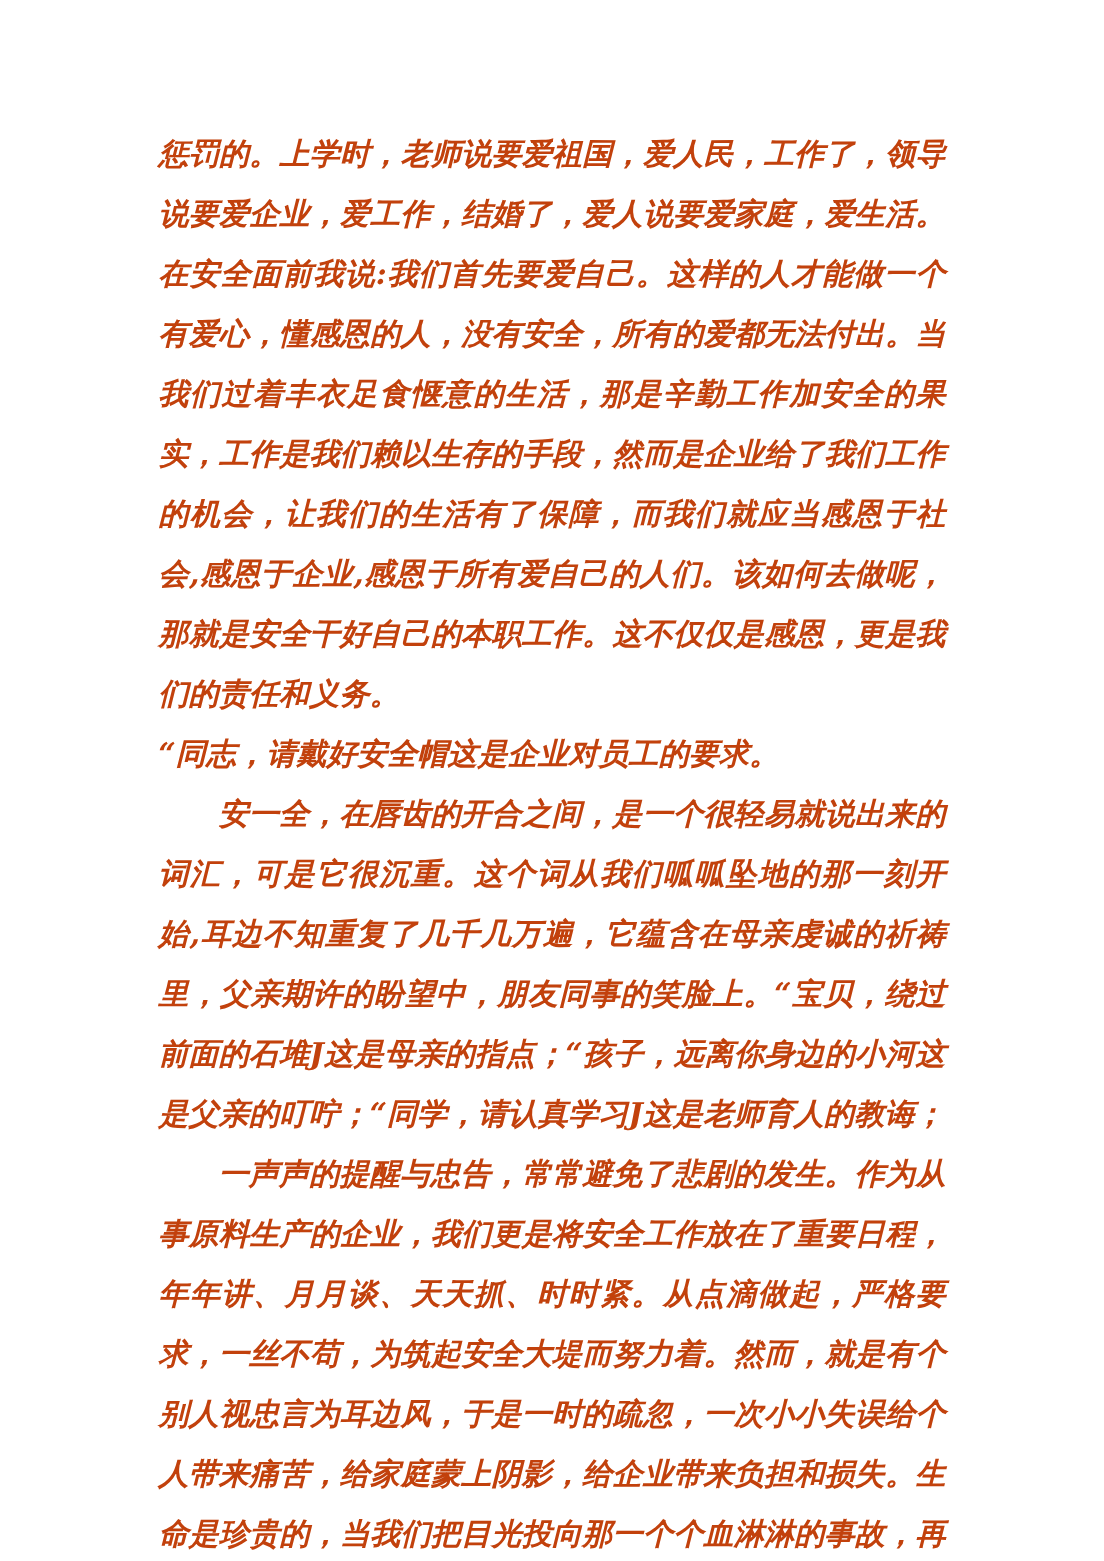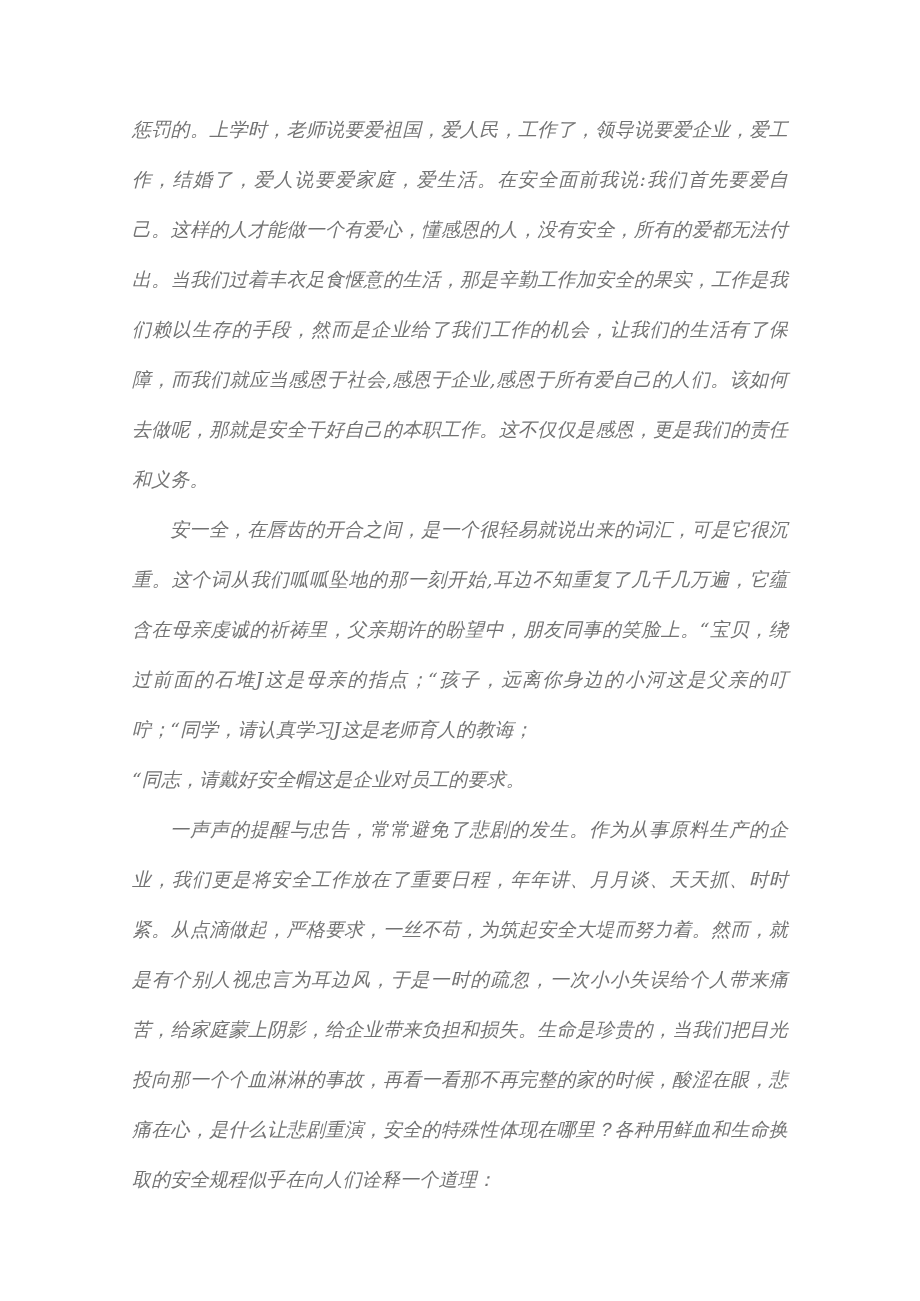--- a/index.html
+++ b/index.html
@@ -22,48 +22,48 @@
   .doc-body {
     position: absolute;
     left: 132px;
     top: 104px;
     width: 656px;
   }
   .para {
     margin: 0;
     padding: 0;
     font-family: "DejaVu Serif", "Liberation Serif", serif;
-    font-size: 19px;
+    font-size: 25px;
     line-height: 50px;
-    color: #737373;
+    color: #c2410c;
     text-align: justify;
     text-align-last: left;
     text-justify: inter-character;
     letter-spacing: 0.15px;
     font-style: italic;
-    font-weight: 400;
+    font-weight: 700;
     word-break: break-all;
     overflow-wrap: break-word;
     -webkit-font-smoothing: antialiased;
   }
   .para.indent-2 {
     text-indent: 2em;
   }
   .para.indent-0 {
     text-indent: 0;
   }
 </style>
 </head>
 <body>
 
 <div class="page">
   <div class="doc-body">
 
     <p class="para indent-0">惩罚的。上学时，老师说要爱祖国，爱人民，工作了，领导说要爱企业，爱工作，结婚了，爱人说要爱家庭，爱生活。在安全面前我说:我们首先要爱自己。这样的人才能做一个有爱心，懂感恩的人，没有安全，所有的爱都无法付出。当我们过着丰衣足食惬意的生活，那是辛勤工作加安全的果实，工作是我们赖以生存的手段，然而是企业给了我们工作的机会，让我们的生活有了保障，而我们就应当感恩于社会,感恩于企业,感恩于所有爱自己的人们。该如何去做呢，那就是安全干好自己的本职工作。这不仅仅是感恩，更是我们的责任和义务。</p>
 
+    <p class="para indent-0">“同志，请戴好安全帽这是企业对员工的要求。</p>
+
     <p class="para indent-2">安一全，在唇齿的开合之间，是一个很轻易就说出来的词汇，可是它很沉重。这个词从我们呱呱坠地的那一刻开始,耳边不知重复了几千几万遍，它蕴含在母亲虔诚的祈祷里，父亲期许的盼望中，朋友同事的笑脸上。“宝贝，绕过前面的石堆J这是母亲的指点；“孩子，远离你身边的小河这是父亲的叮咛；“同学，请认真学习J这是老师育人的教诲；</p>
-
-    <p class="para indent-0">“同志，请戴好安全帽这是企业对员工的要求。</p>
 
     <p class="para indent-2">一声声的提醒与忠告，常常避免了悲剧的发生。作为从事原料生产的企业，我们更是将安全工作放在了重要日程，年年讲、月月谈、天天抓、时时紧。从点滴做起，严格要求，一丝不苟，为筑起安全大堤而努力着。然而，就是有个别人视忠言为耳边风，于是一时的疏忽，一次小小失误给个人带来痛苦，给家庭蒙上阴影，给企业带来负担和损失。生命是珍贵的，当我们把目光投向那一个个血淋淋的事故，再看一看那不再完整的家的时候，酸涩在眼，悲痛在心，是什么让悲剧重演，安全的特殊性体现在哪里？各种用鲜血和生命换取的安全规程似乎在向人们诠释一个道理：</p>
 
   </div>
 </div>
 
 </body></html>

